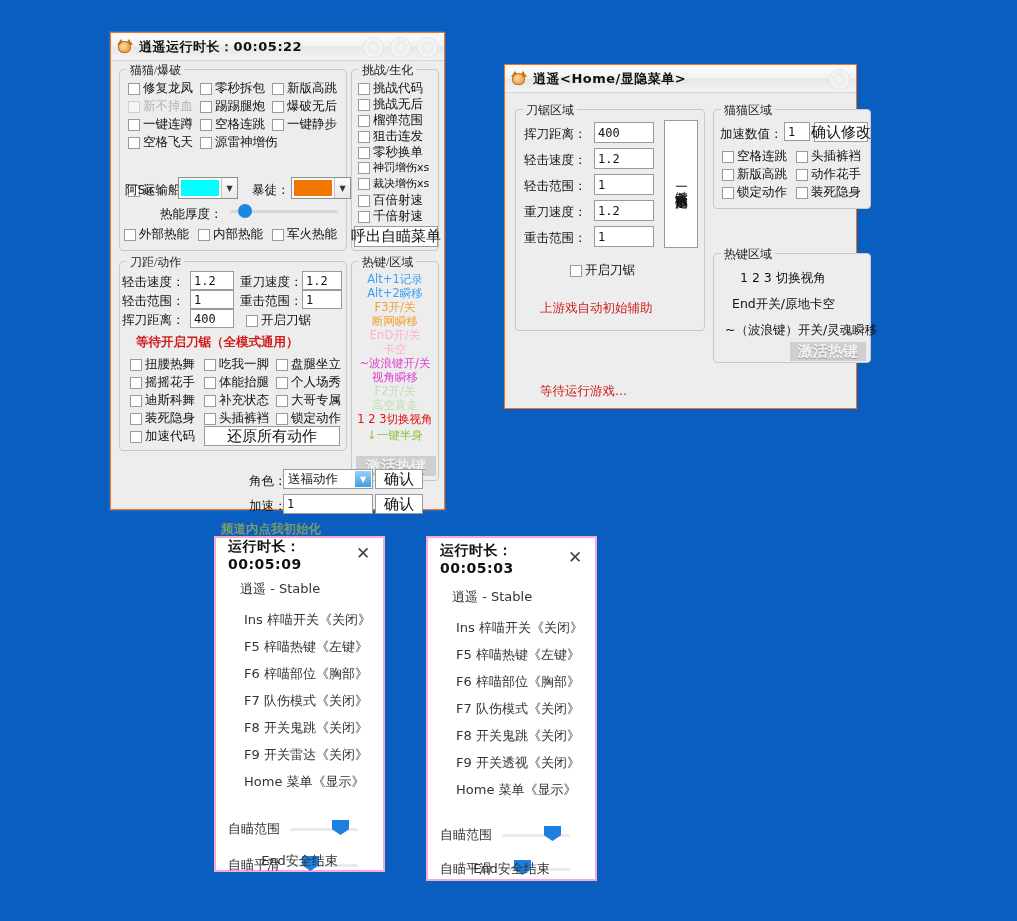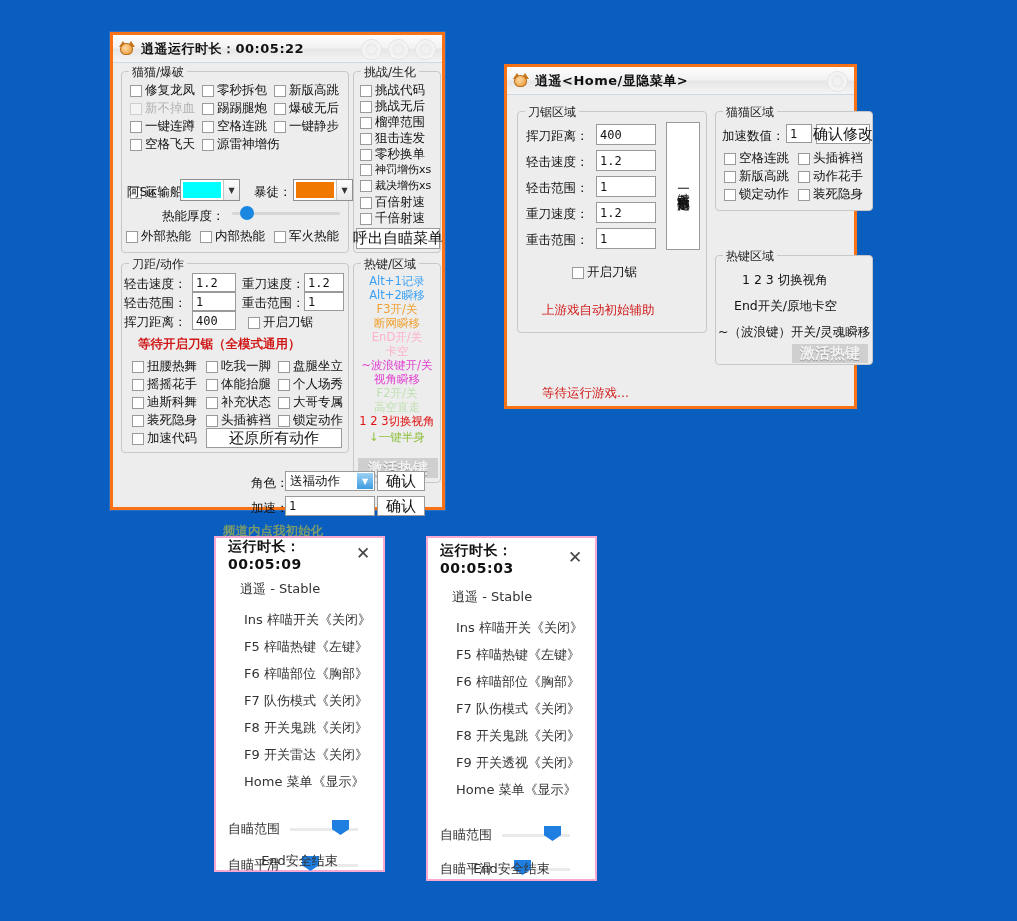--- a/index.html
+++ b/index.html
@@ -3,41 +3,41 @@
 <meta charset="utf-8">
 <style>
   html,body{margin:0;padding:0;}
   body{
     width:1017px;height:921px;
     background:#0a5ec0;
     font-family:"DejaVu Sans","Liberation Sans",sans-serif;
     overflow:hidden;position:relative;
   }
   
-  .win{position:absolute;background:#ededed;border:3px solid #f97316;box-sizing:border-box;}
+  .win{position:absolute;background:#ededed;border:1px solid #f97316;box-sizing:border-box;}
   .win-main{box-shadow:0 0 0 1px #2a6fc4;}
   .titlebar{
     height:28px;background:linear-gradient(to bottom,#fdfdfd 0%,#f2f2f2 48%,#e6e6e6 52%,#f4f4f4 100%);
     border-bottom:1px solid #cfd8e2;display:flex;align-items:center;padding:0 6px;box-sizing:border-box;
     position:relative;
   }
   .titlebar .tb-icon{width:16px;height:16px;margin-right:6px;flex:0 0 auto;position:relative;}
   .tb-icon .face{position:absolute;left:1px;top:2px;width:13px;height:12px;border-radius:50% 50% 45% 45%;
       background:radial-gradient(circle at 40% 40%,#ffd9a0,#e8912f);border:1px solid #b76b16;box-sizing:border-box;}
   .tb-icon .ear-l{position:absolute;left:0px;top:0px;width:0;height:0;border-left:4px solid transparent;border-right:4px solid transparent;border-bottom:6px solid #c9761c;}
   .tb-icon .ear-r{position:absolute;right:0px;top:0px;width:0;height:0;border-left:4px solid transparent;border-right:4px solid transparent;border-bottom:6px solid #c9761c;}
   .tb-title{font-size:13px;font-weight:bold;color:#111;letter-spacing:0.5px;white-space:nowrap;}
   .tb-btns{position:absolute;right:6px;top:4px;display:flex;gap:6px;}
   .tb-btns .cbtn{width:19px;height:19px;border-radius:50%;background:#f1f1f1;border:1px solid #e2e2e2;
      box-shadow:inset 0 0 0 1px #fafafa;}
   .tb-btns .cbtn i{display:block;width:9px;height:9px;margin:4px auto;border-radius:50%;border:1px solid #e6e6e6;}
 
   
   .gb{position:absolute;border:1px solid #c8c8c8;border-radius:4px;background:#ededed;box-sizing:border-box;}
-  .gb > .gb-title{position:absolute;top:-8px;left:7px;background:#ededed;padding:0 3px;font-size:12px;color:#222;white-space:nowrap;}
+  .gb > .gb-title{position:absolute;top:-8px;left:7px;background:#ededed;padding:0 3px;font-size:12px;color:#222;white-space:nowrap;font-family:Liberation Serif, serif;}
 
   
   .cb{position:absolute;display:flex;align-items:center;white-space:nowrap;font-size:12.5px;color:#111;}
   .cb .box{width:12px;height:12px;border:1px solid #9a9a9a;background:#fff;margin-right:3px;flex:0 0 auto;box-sizing:border-box;}
   .cb.dis{color:#b0b0b0;}
   .cb.dis .box{border-color:#cfcfcf;background:#f4f4f4;}
 
   .lab{position:absolute;font-size:12.5px;color:#111;white-space:nowrap;}
   .inp{position:absolute;border:1px solid #9a9a9a;background:#fff;font-size:12px;color:#111;
      box-sizing:border-box;padding:0 3px;line-height:17px;font-family:"DejaVu Sans Mono","Liberation Mono",monospace;}
@@ -426,21 +426,21 @@
     <span class="cb" style="left:82px;top:74px;">
         <span class="box"></span>
         <span>装死隐身</span>
       </span>
   </div>
 
   <div class="gb" style="left:208px;top:188px;width:158px;height:110px;">
     <span class="gb-title">热键区域</span>
     <span class="lab" style="left:26px;top:16px;">1 2 3 切换视角</span>
     <span class="lab" style="left:18px;top:42px;">End开关/原地卡空</span>
-    <span class="lab" style="left:2px;top:68px;">~（波浪键）开关/灵魂瞬移</span>
+    <span class="lab" style="left:11px;top:68px;">~（波浪键）开关/灵魂瞬移</span>
     <span class="btn dim" style="left:76px;top:88px;width:76px;height:19px;">激活热键</span>
   </div>
 
   <span class="redtxt" style="left:35px;top:318px;">等待运行游戏...</span>
 </div>
 
 <div class="ovl" style="left:214px;top:536px;width:171px;height:336px;">
   <div class="ov-head">
     <span class="ov-title">运行时长：00:05:09</span>
     <span class="ov-x">✕</span>

